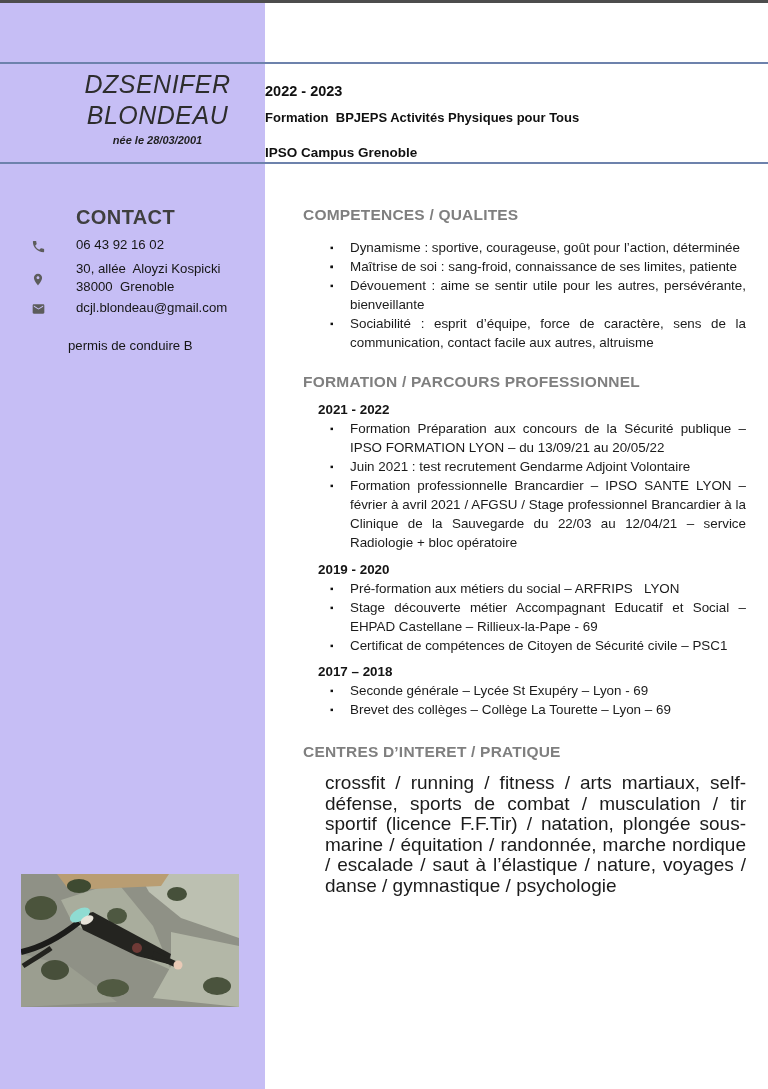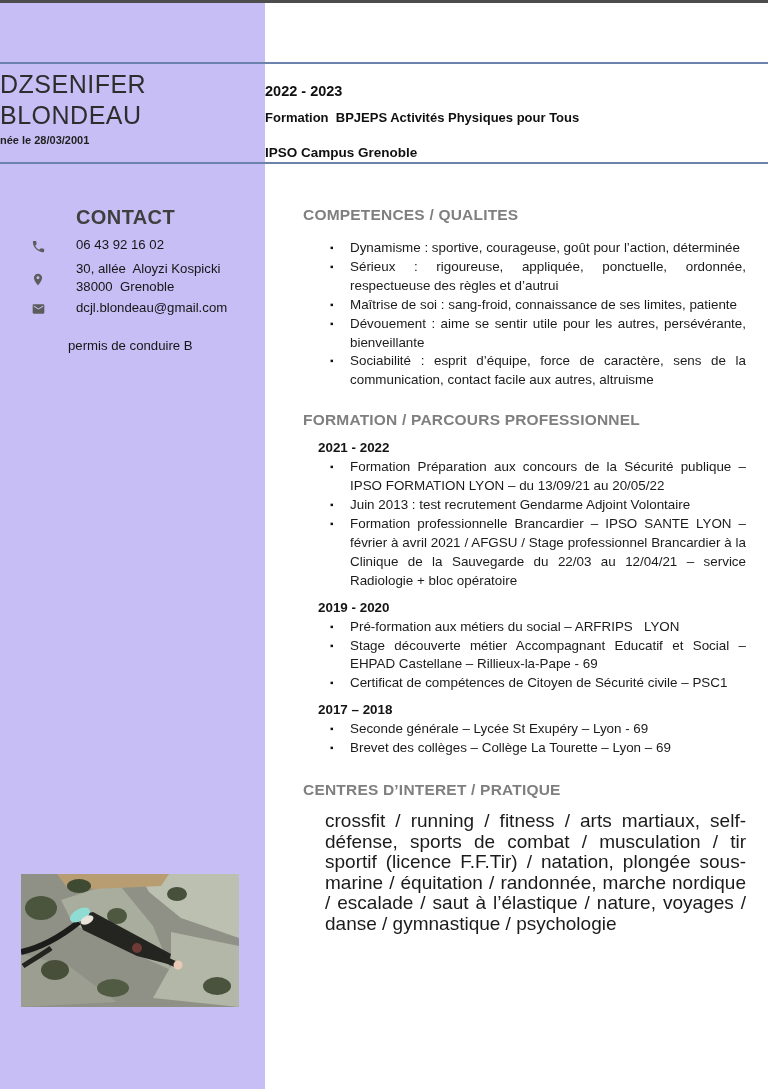--- a/index.html
+++ b/index.html
@@ -9,21 +9,21 @@
     background: #ffffff; overflow: hidden;
     font-family: "Liberation Sans", "DejaVu Sans", sans-serif;
   }
   .topbar { position: absolute; top: 0; left: 0; width: 768px; height: 3px; background: #4d4d4d; }
   .sidebar-bg { position: absolute; top: 0; left: 0; width: 265px; height: 1089px; background: #c6bef5; }
   .hr { position: absolute; left: 0; width: 768px; height: 2px; background: #6d82ac; }
   .hr1 { top: 62px; }
   .hr2 { top: 162px; }
 
   
-  .name-block { position: absolute; top: 69px; left: 0; width: 315px; color: #2d2d2d; }
+  .name-block { position: absolute; top: 69px; left: 0; width: 315px; text-align: center; color: #2d2d2d; font-style: italic; }
   .name-line { font-size: 25px; line-height: 31px; letter-spacing: 0.5px; font-weight: normal; }
   .birth-line { font-size: 11px; font-weight: bold; color: #1f1f1f; margin-top: 3px; }
 
   .contact-title { position: absolute; left: 76px; top: 206px; font-size: 20px; font-weight: bold; color: #3f3f3f; letter-spacing: 0.4px; }
   .contact-rows { position: absolute; left: 0; top: 236px; width: 265px; font-size: 13.2px; color: #161616; }
   .crow { display: flex; align-items: center; }
   .crow.phone { margin-bottom: 5px; }
   .crow.email { margin-top: 2px; }
   .cicon { width: 76px; flex: 0 0 76px; display: flex; justify-content: center; padding-top: 2px; }
   .cicon svg { fill: #5c5c5c; }
@@ -136,32 +136,32 @@
       <path d="M132,80 L154,90" stroke="#242420" stroke-width="6"></path>
       <circle cx="157" cy="91" r="4.5" fill="#e9cab6"></circle>
     </svg>
   </div>
 
   <div class="main">
 
     <div class="section-title">COMPETENCES / QUALITES</div>
     <ul class="bullets">
       <li><span class="bullet-mark">▪</span><span>Dynamisme : sportive, courageuse, goût pour l’action, déterminée</span></li>
-      <li><span class="bullet-mark">▪</span><span>Sérieux : rigoureuse, appliquée, ponctuelle, ordonnée, respectueuse des règles et d’autrui</span></li>
+      <li><span class="bullet-mark">▪</span></li>
       <li><span class="bullet-mark">▪</span><span>Maîtrise de soi : sang-froid, connaissance de ses limites, patiente</span></li>
       <li><span class="bullet-mark">▪</span><span>Dévouement : aime se sentir utile pour les autres, persévérante, bienveillante</span></li>
       <li><span class="bullet-mark">▪</span><span>Sociabilité :  esprit d’équipe, force de caractère, sens de la communication, contact facile aux autres, altruisme</span></li>
     </ul>
 
     <div class="section-title formation">FORMATION / PARCOURS PROFESSIONNEL</div>
 
     <div class="year-head first">2021 - 2022</div>
     <ul class="bullets tight">
       <li><span class="bullet-mark">▪</span><span>Formation Préparation aux concours de la Sécurité publique – IPSO FORMATION LYON – du 13/09/21 au 20/05/22</span></li>
-      <li><span class="bullet-mark">▪</span><span>Juin 2013 : test recrutement Gendarme Adjoint Volontaire</span></li>
+      <li><span class="bullet-mark">▪</span><span>Juin 2021 : test recrutement Gendarme Adjoint Volontaire</span></li>
       <li><span class="bullet-mark">▪</span><span>Formation professionnelle Brancardier – IPSO SANTE  LYON – février à avril 2021 / AFGSU / Stage professionnel Brancardier à la Clinique de la Sauvegarde du 22/03 au 12/04/21 – service Radiologie + bloc opératoire</span></li>
     </ul>
 
     <div class="year-head">2019 - 2020</div>
     <ul class="bullets tight">
       <li><span class="bullet-mark">▪</span><span>Pré-formation aux métiers du social – ARFRIPS&nbsp;&nbsp; LYON</span></li>
       <li><span class="bullet-mark">▪</span><span>Stage découverte métier Accompagnant Educatif et Social – EHPAD Castellane – Rillieux-la-Pape - 69</span></li>
       <li><span class="bullet-mark">▪</span><span>Certificat de compétences de Citoyen de Sécurité civile – PSC1</span></li>
     </ul>
 

